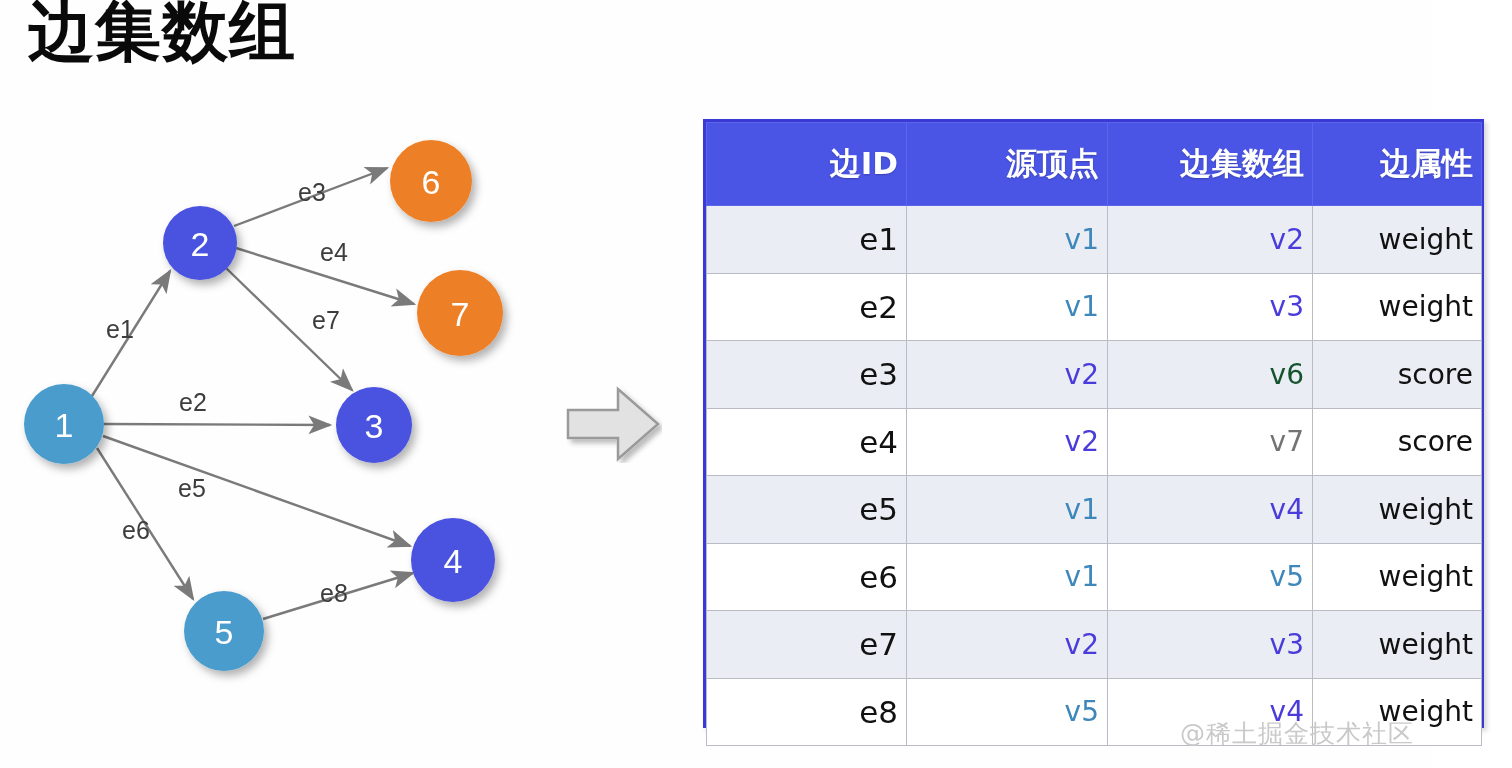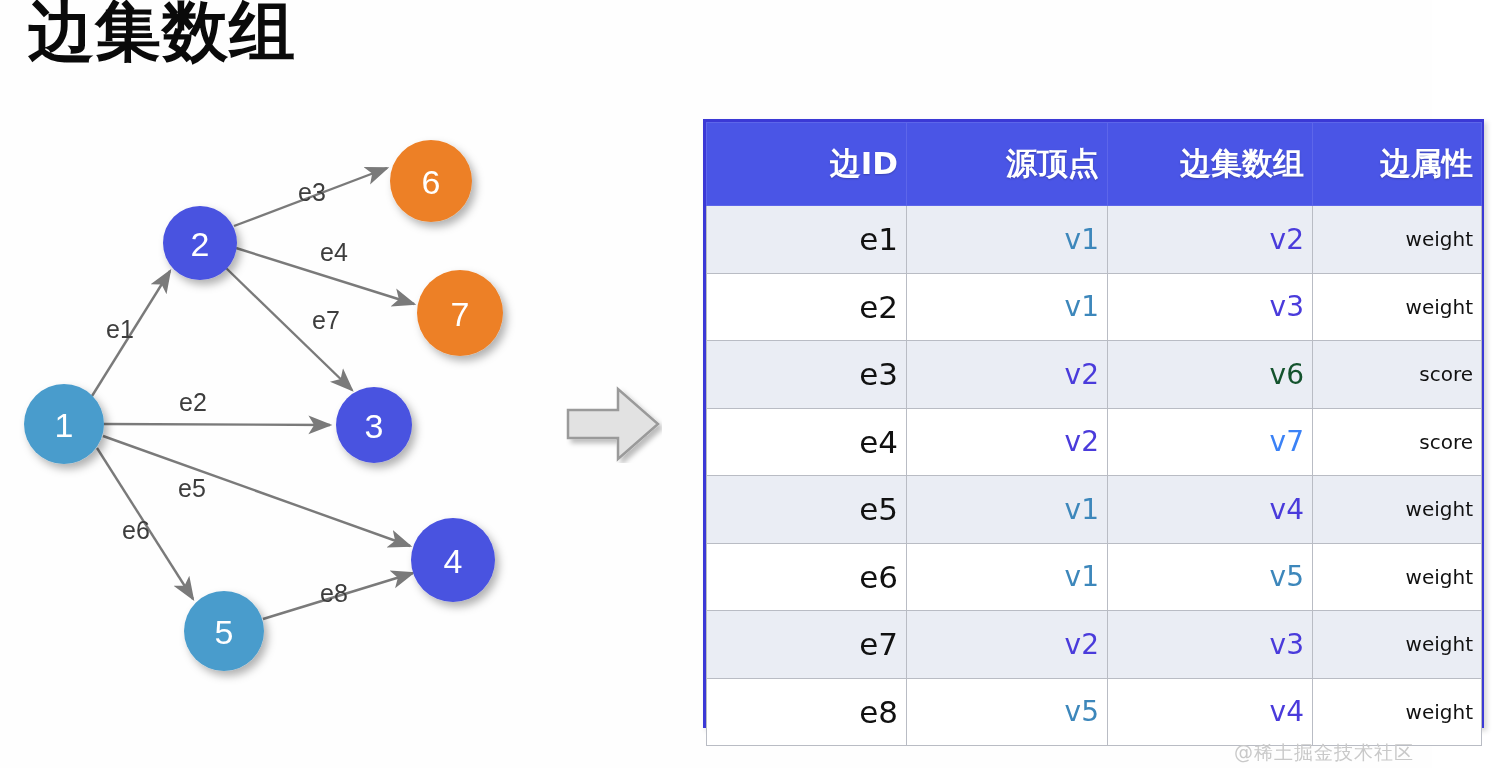--- a/index.html
+++ b/index.html
@@ -118,32 +118,32 @@
     font-size: 31px;
     color: #111111;
     font-family: "DejaVu Sans", "Liberation Sans", sans-serif;
   }
   td.c-vertex {
     font-size: 28px;
     font-family: "DejaVu Sans", "Liberation Sans", sans-serif;
     font-weight: 400;
   }
   td.c-attr {
-    font-size: 20px;
+    font-size: 28px;
     color: #111111;
     font-family: "DejaVu Sans", "Liberation Sans", sans-serif;
   }
 
   
   #watermark {
     position: absolute;
     right: 18px;
-    bottom: 2px;
-    font-family: "DejaVu Sans", "Liberation Sans", sans-serif;
-    font-size: 19px;
+    bottom: 18px;
+    font-family: "DejaVu Sans", "Liberation Sans", sans-serif;
+    font-size: 25px;
     color: #c9c9c9;
     letter-spacing: 1px;
     white-space: nowrap;
     margin-top: 20px;
   }
 </style>
 </head>
 <body>
 
 <div id="page">
@@ -258,21 +258,21 @@
           </tr>
           <tr class="alt">
             <td class="c-eid">e3</td>
             <td class="c-vertex" style="color: rgb(74, 59, 219);">v2</td>
             <td class="c-vertex" style="color: #14532d;">v6</td>
             <td class="c-attr">score</td>
           </tr>
           <tr class="plain">
             <td class="c-eid">e4</td>
             <td class="c-vertex" style="color: rgb(74, 59, 219);">v2</td>
-            <td class="c-vertex" style="color: #3b82f6;">v7</td>
+            <td class="c-vertex" style="color: #737373;">v7</td>
             <td class="c-attr">score</td>
           </tr>
           <tr class="alt">
             <td class="c-eid">e5</td>
             <td class="c-vertex" style="color: rgb(61, 135, 187);">v1</td>
             <td class="c-vertex" style="color: rgb(74, 59, 219);">v4</td>
             <td class="c-attr">weight</td>
           </tr>
           <tr class="plain">
             <td class="c-eid">e6</td>

